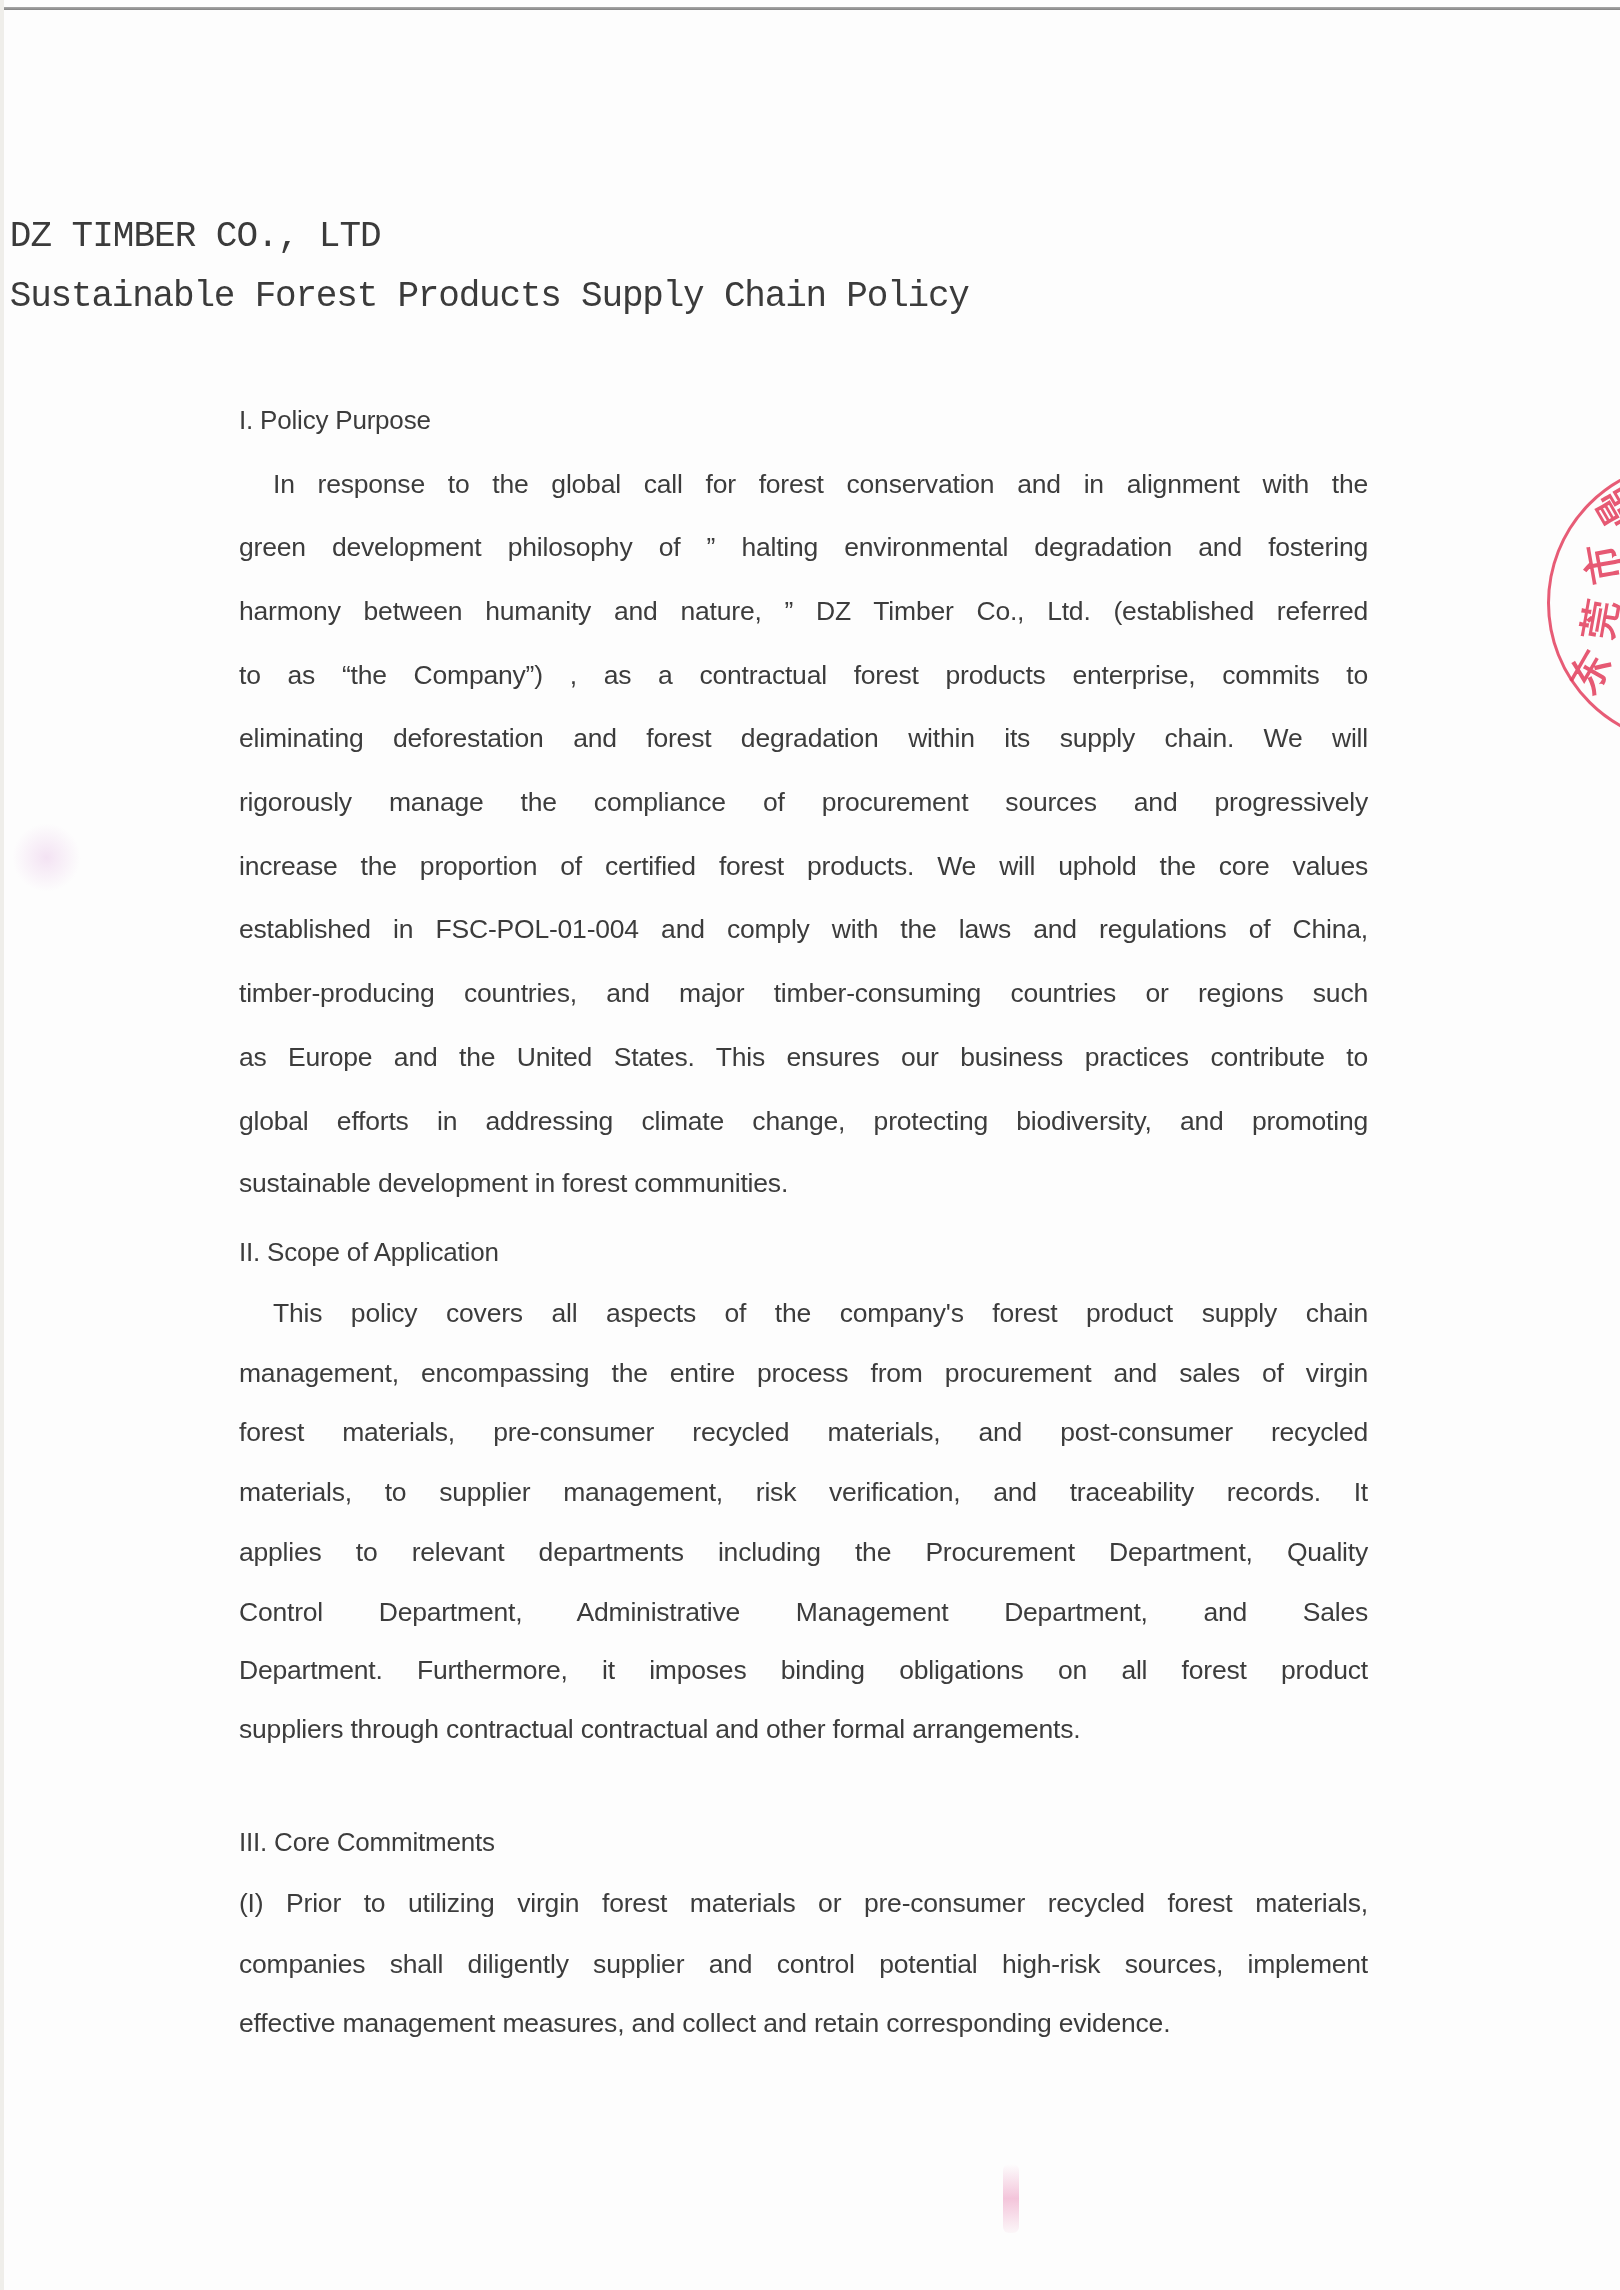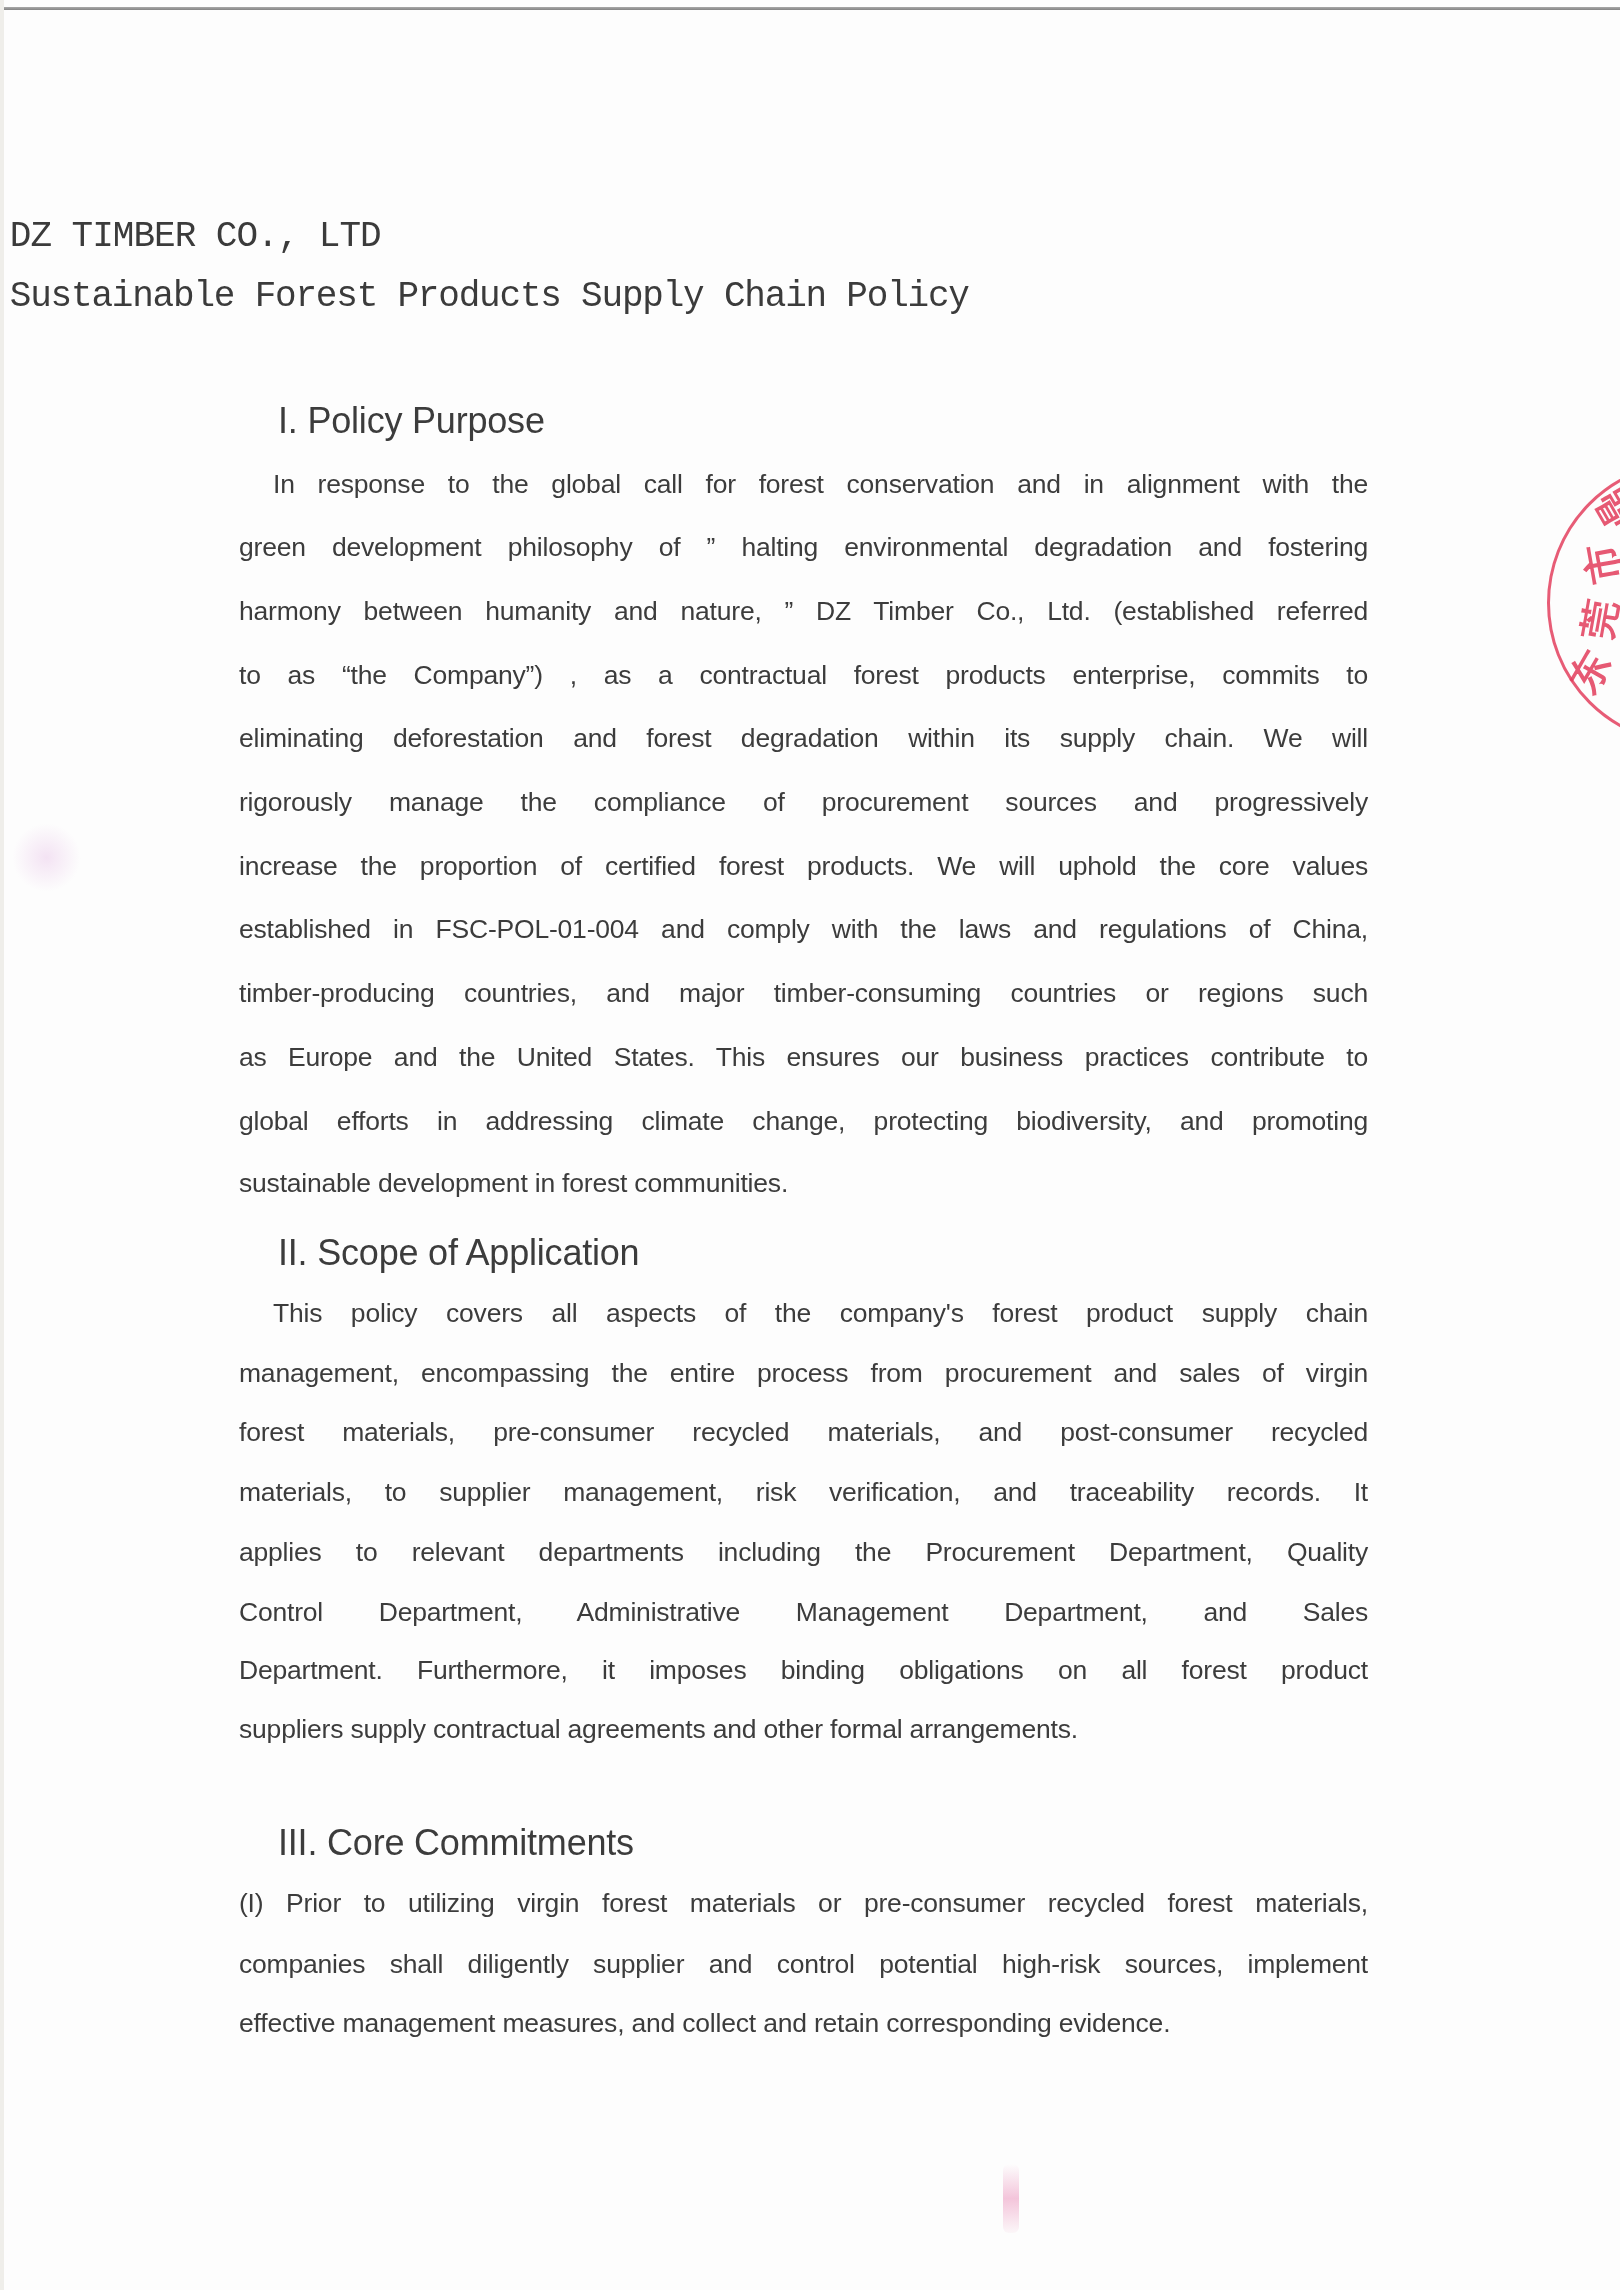--- a/index.html
+++ b/index.html
@@ -33,21 +33,21 @@
     position: absolute; left: 0; width: 1129px;
     font-size: 26.5px; line-height: 33px; height: 33px;
     white-space: nowrap;
     text-align: justify; text-align-last: justify;
     letter-spacing: -0.2px;
   }
   .line.last { text-align-last: left; }
   .line.indent { left: 34px; width: 1095px; }
   .heading {
     position: absolute; left: 0;
-    font-size: 36px; line-height: 33px; white-space: nowrap; letter-spacing: -0.2px; margin-left: 39px;
+    font-size: 26px; line-height: 33px; white-space: nowrap; letter-spacing: -0.2px;
   }
 
   .stamp {
     position: absolute; left: 1547px; top: 461px; width: 284px; height: 284px;
     border: 3.9px solid #e3405e; border-radius: 50%;
     box-sizing: border-box; opacity: .85;
   }
   .stamp-char {
     position: absolute; color: #e23d5c; font-family: "DejaVu Sans", sans-serif;
     font-size: 39px; line-height: 39px; font-weight: bold; opacity: .85;
@@ -87,21 +87,21 @@
   <div class="line last" style="top:1167px">sustainable development in forest communities.</div>
 
   <div class="heading" style="top:1236px">II. Scope of Application</div>
   <div class="line indent" style="top:1297px">This policy covers all aspects of the company's forest product supply chain</div>
   <div class="line" style="top:1357px">management, encompassing the entire process from procurement and sales of virgin</div>
   <div class="line" style="top:1416px">forest materials, pre-consumer recycled materials, and post-consumer recycled</div>
   <div class="line" style="top:1476px">materials, to supplier management, risk verification, and traceability records. It</div>
   <div class="line" style="top:1536px">applies to relevant departments including the Procurement Department, Quality</div>
   <div class="line" style="top:1596px">Control Department, Administrative Management Department, and Sales</div>
   <div class="line" style="top:1654px">Department. Furthermore, it imposes binding obligations on all forest product</div>
-  <div class="line last" style="top:1713px">suppliers supply contractual agreements and other formal arrangements.</div>
+  <div class="line last" style="top:1713px">suppliers through contractual contractual and other formal arrangements.</div>
 
   <div class="heading" style="top:1826px">III. Core Commitments</div>
   <div class="line" style="top:1887px">(I) Prior to utilizing virgin forest materials or pre-consumer recycled forest materials,</div>
   <div class="line" style="top:1948px">companies shall diligently supplier and control potential high-risk sources, implement</div>
   <div class="line last" style="top:2007px">effective management measures, and collect and retain corresponding evidence.</div>
 </div>
 
 <div class="stamp"></div>
 <span class="stamp-char" style="left:1570px; top:652px; transform:rotate(-60deg);">东</span>
 <span class="stamp-char" style="left:1580px; top:600px; transform:rotate(-80deg);">莞</span>

